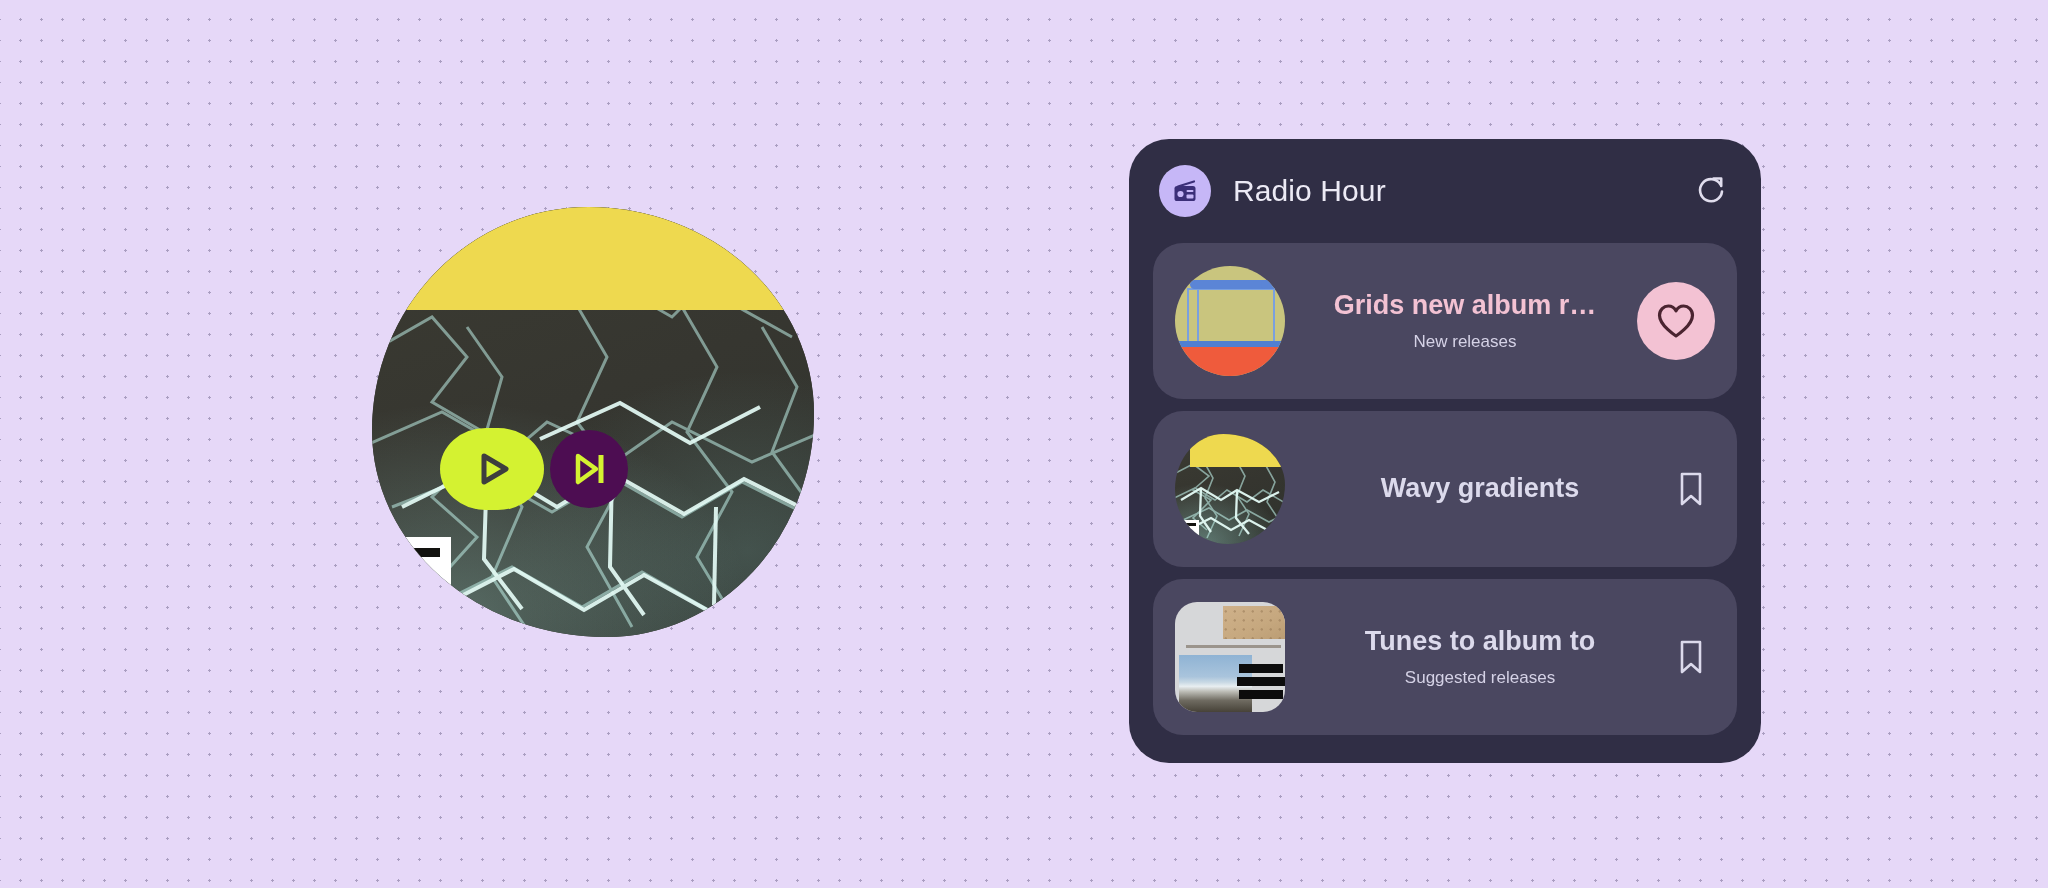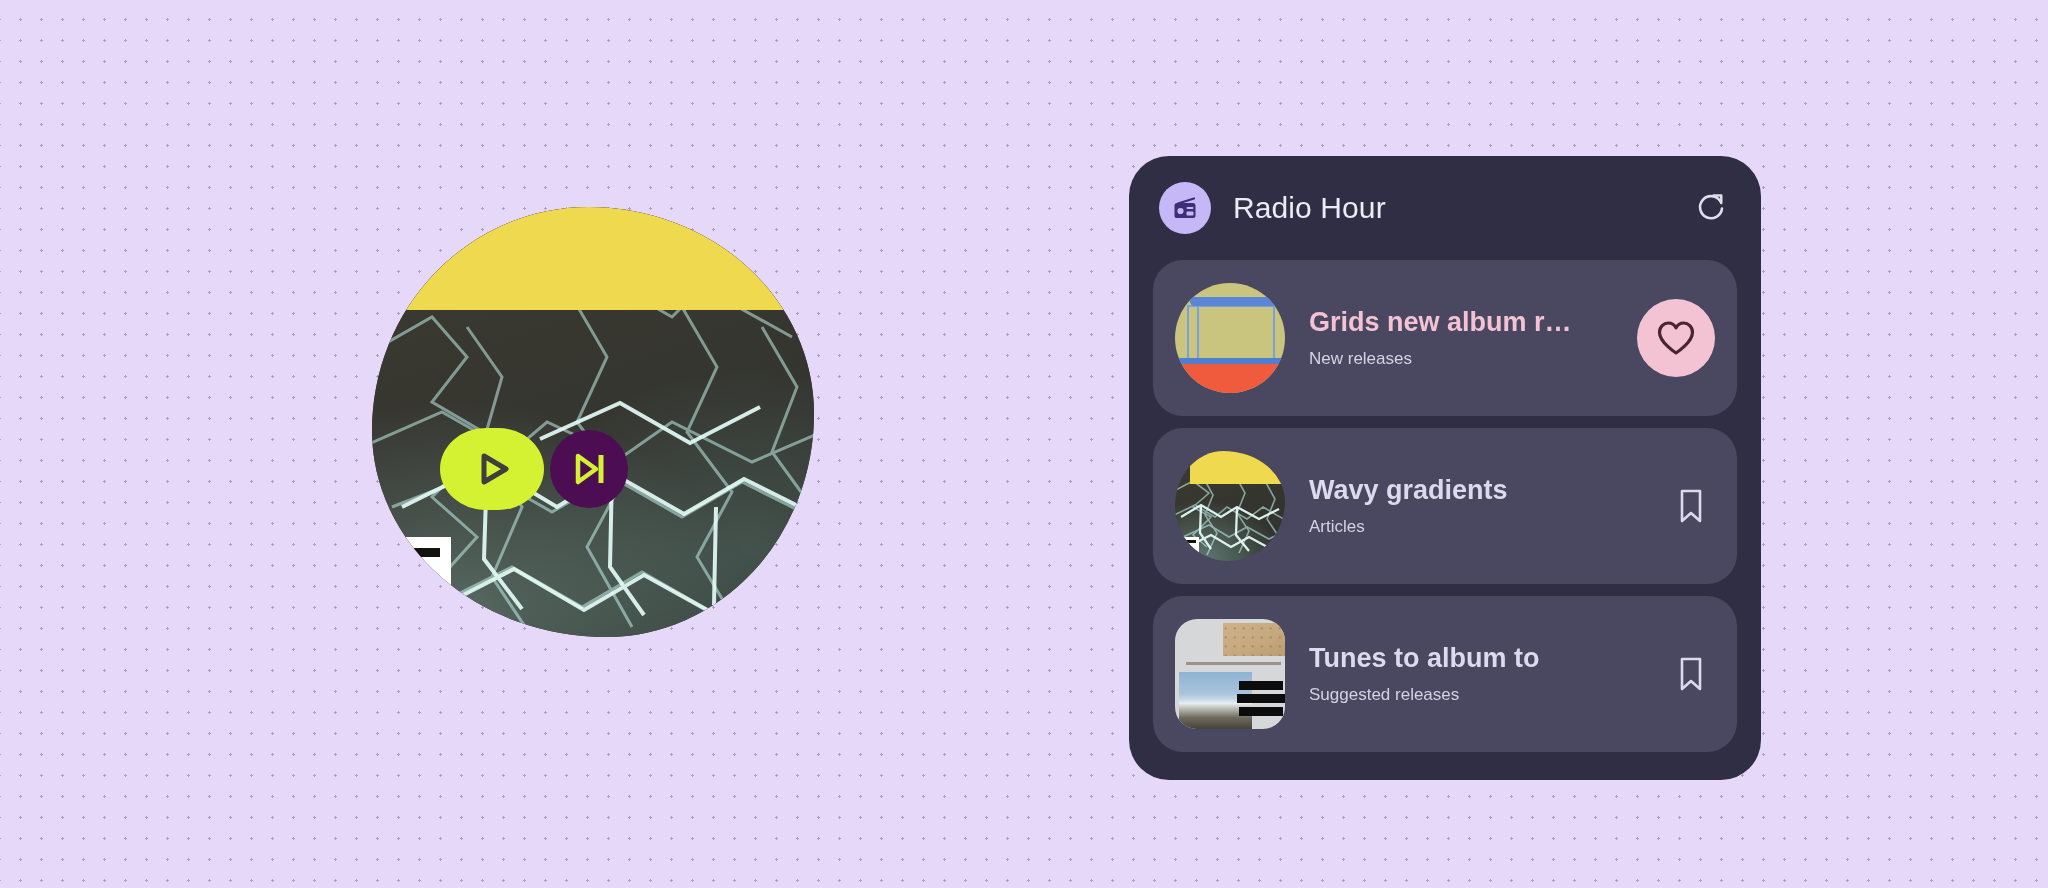--- a/index.html
+++ b/index.html
@@ -107,21 +107,21 @@
     display: flex;
     align-items: center;
     justify-content: center;
     cursor: pointer;
   }
 
   
   #radio-panel {
     position: absolute;
     left: 1129px;
-    top: 156px;
+    top: 139px;
     width: 632px;
     height: 624px;
     background: #302e45;
     border-radius: 40px;
     box-sizing: border-box;
     padding: 0 24px;
   }
 
   #panel-header {
     height: 104px;
@@ -165,20 +165,21 @@
     position: relative;
     height: 156px;
     background: #4a4760;
     border-radius: 30px;
     display: flex;
     align-items: center;
     margin-bottom: 12px;
     padding: 0 22px 0 22px;
     box-sizing: border-box;
     cursor: pointer;
+    text-align: center;
   }
   .feed-thumb {
     width: 110px;
     height: 110px;
     flex: 0 0 auto;
     overflow: hidden;
     position: relative;
   }
   .thumb-circle { border-radius: 50%; }
   .thumb-blob   { border-radius: 44% 56% 52% 48% / 50% 46% 54% 50%; }
@@ -386,21 +387,20 @@
             <path d="M12 96 L36 84 L56 96 L74 86 L96 98"></path>
             <path d="M26 54 L25 82 L36 98"></path>
             <path d="M62 56 L61 84 L74 100"></path>
           </g>
         </svg>
         <div class="t2-yellow"></div>
         <div class="t2-notch"></div>
       </div>
       <div class="feed-text">
         <div class="feed-title">Wavy gradients</div>
-        <div class="feed-sub">Articles</div>
       </div>
       <button class="feed-action plain" aria-label="Save">
         <svg width="32" height="38" viewBox="0 0 32 38">
           <path d="M7 4 L25 4 L25 34 L16 26 L7 34 Z" fill="none" stroke="#dcdaec" stroke-width="2.6" stroke-linejoin="round"></path>
         </svg>
       </button>
     </div>
 
     <div class="feed-item">
       <div class="feed-thumb thumb-square">

